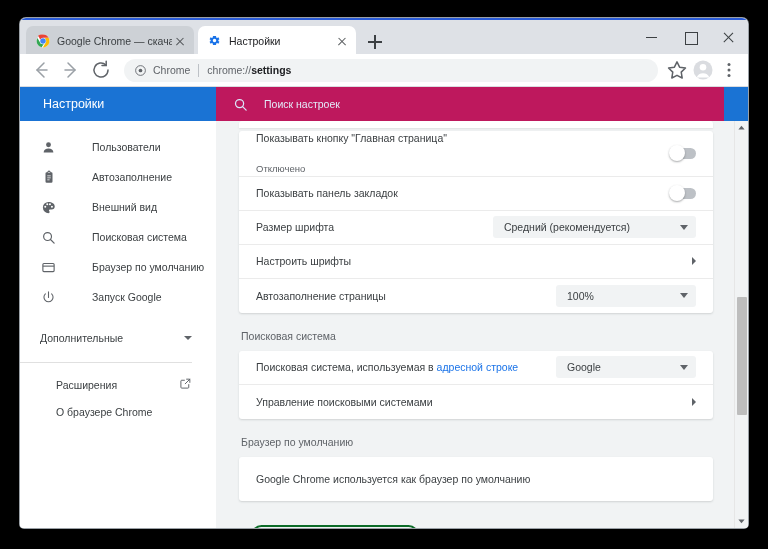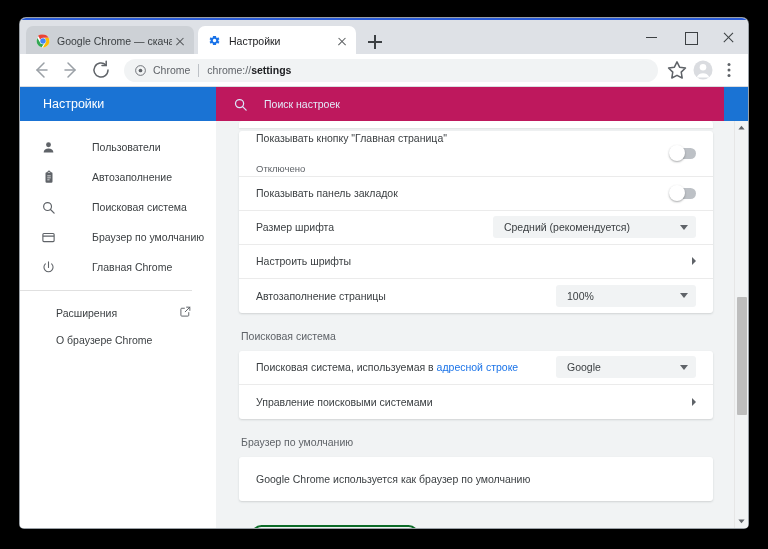--- a/index.html
+++ b/index.html
@@ -443,20 +443,28 @@
 
       <div class="side-item">
         <span class="sico">
           <svg width="14" height="15" viewBox="0 0 24 24" fill="#5f6368">
             <path d="M16 3h-1.2a2.8 2.8 0 0 0-5.6 0H8a2 2 0 0 0-2 2v14a2 2 0 0 0 2 2h8a2 2 0 0 0 2-2V5a2 2 0 0 0-2-2zm-4-.8a1.1 1.1 0 1 1 0 2.2 1.1 1.1 0 0 1 0-2.2zM9 8.6h6v1.4H9zm0 3.4h6v1.4H9zm0 3.4h4v1.4H9z"></path>
           </svg>
         </span>
         <span class="slabel">Автозаполнение</span>
       </div>
 
+      <div class="side-item">
+        <span class="sico">
+          <svg width="15" height="15" viewBox="0 0 24 24" fill="#5f6368">
+            <path d="M12 3a9 9 0 0 0 0 18c1 0 1.8-.8 1.8-1.8 0-.5-.2-.9-.5-1.2-.3-.3-.5-.7-.5-1.2 0-1 .8-1.8 1.8-1.8h2.1A5.3 5.3 0 0 0 22 9.8C22 6 17.5 3 12 3zM6.8 12.5a1.6 1.6 0 1 1 0-3.2 1.6 1.6 0 0 1 0 3.2zm3.2-4.3a1.6 1.6 0 1 1 0-3.2 1.6 1.6 0 0 1 0 3.2zm4.3 0a1.6 1.6 0 1 1 0-3.2 1.6 1.6 0 0 1 0 3.2zm3.2 4.3a1.6 1.6 0 1 1 0-3.2 1.6 1.6 0 0 1 0 3.2z"></path>
+          </svg>
+        </span>
+        <span class="slabel">Внешний вид</span>
+      </div>
 
       <div class="side-item">
         <span class="sico">
           <svg width="15" height="15" viewBox="0 0 24 24" fill="none" stroke="#5f6368" stroke-width="1.9" stroke-linecap="round">
             <circle cx="10.5" cy="10.5" r="6.3"></circle>
               <path d="M15.2 15.2L21 21"></path>
           </svg>
         </span>
         <span class="slabel">Поисковая система</span>
       </div>
@@ -471,23 +479,27 @@
         <span class="slabel">Браузер по умолчанию</span>
       </div>
 
       <div class="side-item">
         <span class="sico">
           <svg width="15" height="15" viewBox="0 0 24 24" fill="none" stroke="#5f6368" stroke-width="1.7" stroke-linecap="round">
             <path d="M12 3v9"></path>
               <path d="M7 6.2a7.3 7.3 0 1 0 10 0"></path>
           </svg>
         </span>
-        <span class="slabel">Главная Chrome</span>
-      </div>
-
+        <span class="slabel">Запуск Google</span>
+      </div>
+
+      <div id="adv-row">
+        <span class="slabel">Дополнительные</span>
+        <span class="caret-down"></span>
+      </div>
 
       <div id="side-div"></div>
 
       <div class="side-item2">
         <span class="slabel">Расширения</span>
         <span>
           <svg width="13" height="13" viewBox="0 0 24 24" fill="none" stroke="#5f6368" stroke-width="1.8" stroke-linecap="round">
             <path d="M14 4h6v6"></path>
               <path d="M20 4l-8.5 8.5"></path>
             <path d="M18 14v5a1.5 1.5 0 0 1-1.5 1.5H5A1.5 1.5 0 0 1 3.5 19V7.5A1.5 1.5 0 0 1 5 6h5"></path>

